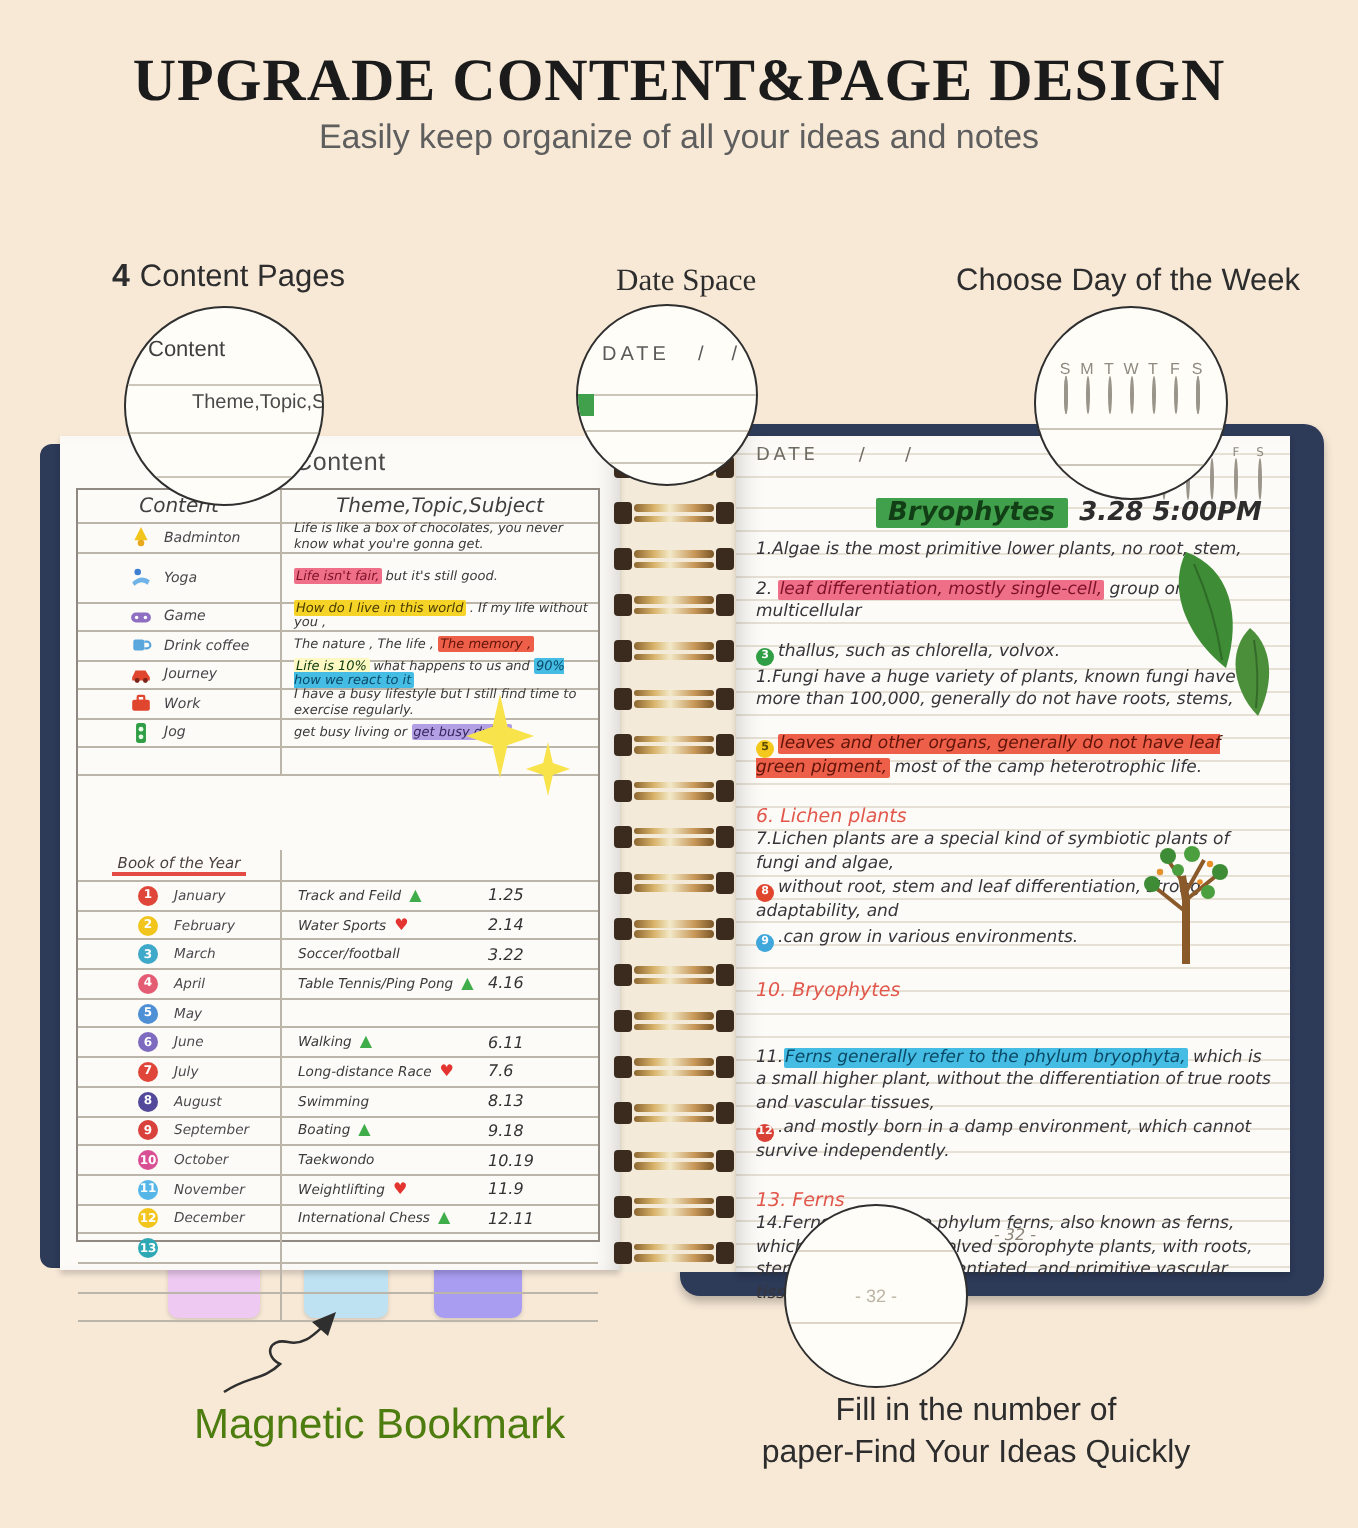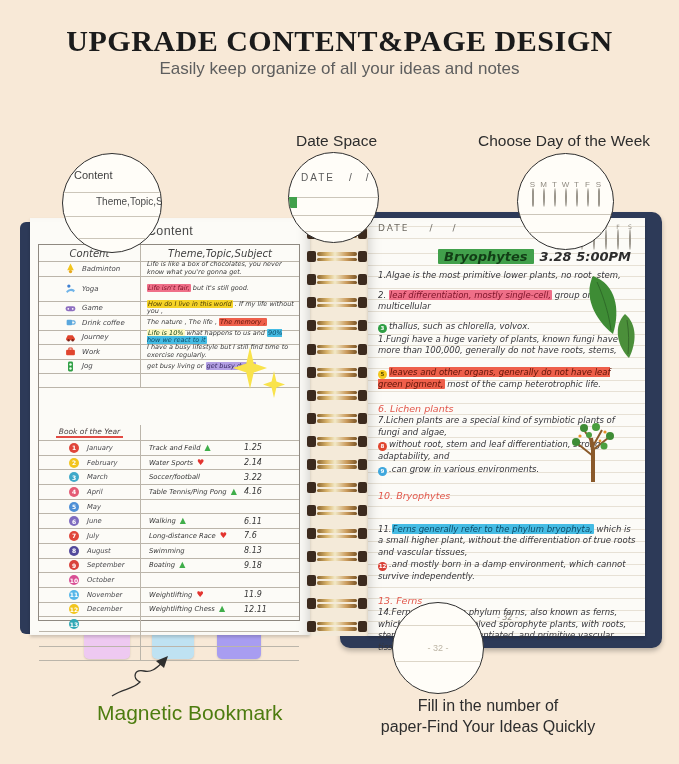--- a/index.html
+++ b/index.html
@@ -10,21 +10,21 @@
 
   
   #hdr-title{top:24px;left:0;right:0;text-align:center;font-family:Liberation Serif, serif;
     font-weight:bold;font-size:30px;color:#1b1b1b;letter-spacing:.5px;}
   #hdr-sub{top:59px;left:0;right:0;text-align:center;font-size:17px;color:#5e5e5e;}
 
   
   .callout-label{font-size:15.5px;color:#2d2d2d;z-index:12;}
   #label-content{left:56px;top:130px;}
   #label-content .num{font-weight:bold;font-size:16px;margin-right:5px;}
-  #label-date{left:296px;top:132px;}
+  #label-date{left:308px;top:132px;font-family:Liberation Serif, serif;}
   #label-week{left:478px;top:132px;}
 
   
   .bubble{position:absolute;border-radius:50%;background:#fffdf8;border:1.4px solid #2f2f2f;
     z-index:30;overflow:hidden;box-sizing:border-box;}
   #c1{left:62px;top:153px;width:100px;height:100px;}
   #c2{left:288px;top:152px;width:91px;height:91px;}
   #c3{left:517px;top:153px;width:97px;height:97px;}
   #c4{left:392px;top:602px;width:92px;height:92px;}
   .bline{position:absolute;left:0;right:0;height:1px;background:#ccc6ba;}
@@ -129,20 +129,23 @@
   #fill{left:330px;top:695px;width:316px;text-align:center;font-size:16px;color:#2d2d2d;line-height:21px;z-index:10;}
 </style>
 </head>
 <body>
 
 <div id="canvas">
 
   <div class="abs" id="hdr-title">UPGRADE CONTENT&amp;PAGE DESIGN</div>
   <div class="abs" id="hdr-sub">Easily keep organize of all your ideas and notes</div>
 
+  <div class="abs callout-label" id="label-content">
+    <span class="num">4</span><span>Content Pages</span>
+  </div>
   <div class="abs callout-label" id="label-date">Date Space</div>
   <div class="abs callout-label" id="label-week">Choose Day of the Week</div>
 
   <div class="abs" id="coverA"></div>
   <div class="abs" id="coverB"></div>
   <div class="abs" id="spine"></div>
 
   <div class="abs" id="lpage">
     <div class="lp-title">Content</div>
     <div class="ltable hw">
@@ -370,20 +373,26 @@
                 <span class="marker" style="color: rgb(63, 174, 74);">▲</span>
               </span>
               <span class="mdate hw">9.18</span>
             </div>
           </div>
           <div class="trow">
             <div class="col1">
               <span class="mbadge" style="background: rgb(217, 79, 148);">10</span>
               <span class="mname hw">October</span>
             </div>
+            <div class="col2">
+              <span class="mact hw">
+                <span>Taekwondo</span>
+              </span>
+              <span class="mdate hw">10.19</span>
+            </div>
           </div>
           <div class="trow">
             <div class="col1">
               <span class="mbadge" style="background: rgb(86, 182, 232);">11</span>
               <span class="mname hw">November</span>
             </div>
             <div class="col2">
               <span class="mact hw">
                 <span>Weightlifting</span>
                 <span class="marker" style="color: rgb(227, 52, 47);">♥</span>
@@ -391,21 +400,21 @@
               <span class="mdate hw">11.9</span>
             </div>
           </div>
           <div class="trow">
             <div class="col1">
               <span class="mbadge" style="background: rgb(242, 197, 29);">12</span>
               <span class="mname hw">December</span>
             </div>
             <div class="col2">
               <span class="mact hw">
-                <span>Weightlifting Chess</span>
+                <span>International Chess</span>
                 <span class="marker" style="color: rgb(63, 174, 74);">▲</span>
               </span>
               <span class="mdate hw">12.11</span>
             </div>
           </div>
           <div class="trow">
             <div class="col1">
               <span class="mbadge" style="background: rgb(47, 168, 181);">13</span>
               <span class="mname hw"></span>
             </div>

